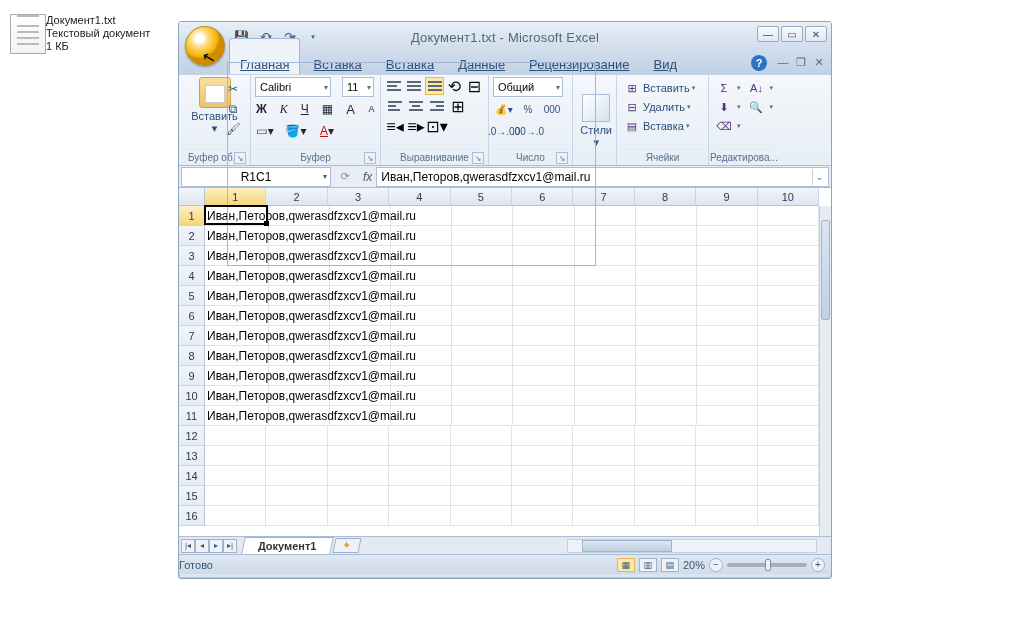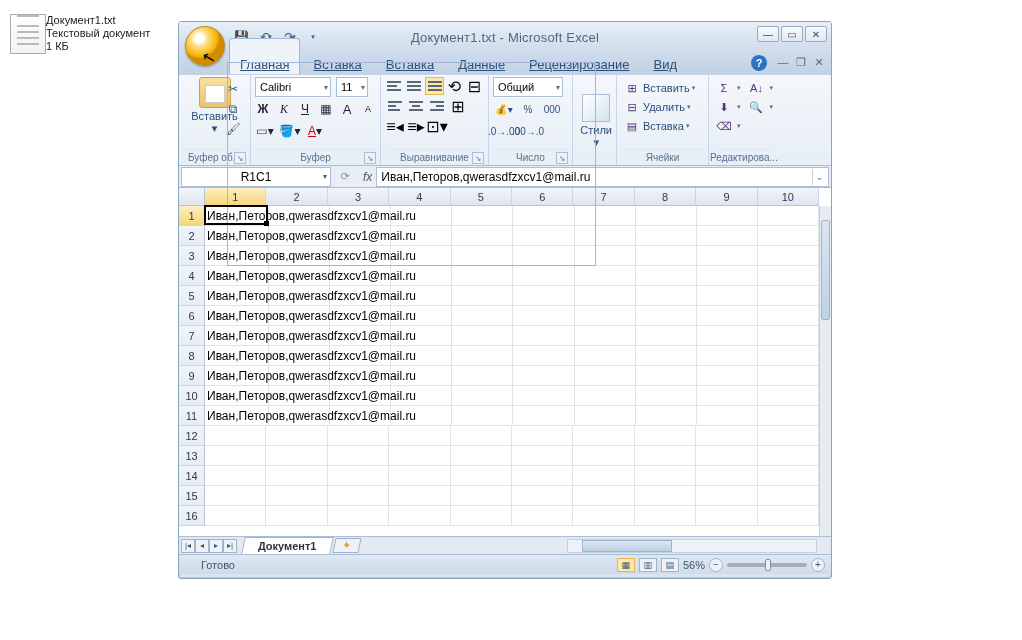--- a/index.html
+++ b/index.html
@@ -50,21 +50,21 @@
   
   .clipboard { width:72px;}
   .clipboard .paste-big { width:44px; height:58px; margin:0 auto; display:flex; flex-direction:column; align-items:center; justify-content:flex-end; font-size:11px; color:#2b4f7a;}
   .clipboard .paste-big .ico { width:32px; height:34px; background:linear-gradient(#f8e0a0,#e9c46a); border:1px solid #c8a24e; border-radius:3px; position:relative; margin-bottom:2px;}
   .clipboard .paste-big .ico::after{content:""; position:absolute; left:5px; top:7px; right:5px; bottom:4px; background:#fff; border:1px solid #ccc;}
   .clipboard .side { position:absolute; right:4px; top:4px; display:flex; flex-direction:column; gap:4px;}
   .clipboard .side .mini{ width:18px; height:16px; display:flex; align-items:center; justify-content:center; font-size:12px; color:#2b4f7a;}
 
   
   .font-grp { width:130px;}
-  .font-grp .row { display:flex; gap:5px; margin-bottom:2px; align-items:center;}
+  .font-grp .row { display:flex; gap:11px; margin-bottom:2px; align-items:center;}
   .combo { height:20px; border:1px solid #a9bdd6; background:#fff; font-size:11px; display:flex; align-items:center; padding:0 4px; position:relative;}
   .combo .dd { position:absolute; right:2px; font-size:8px; color:#56708f;}
   .font-name { width:76px;}
   .font-size { width:32px;}
   .mini-btn { width:20px; height:20px; border:1px solid transparent; display:flex; align-items:center; justify-content:center; font-size:12px; color:#223;}
   .mini-btn.bold{ font-weight:bold;}
   .mini-btn.italic{ font-style:italic; font-family:"Times New Roman",serif;}
   .mini-btn.underline{ text-decoration:underline;}
 
   
@@ -132,21 +132,21 @@
   .tab-nav { display:flex; gap:0; margin-left:2px;}
   .tab-nav button{ width:14px; height:14px; border:1px solid #9fb3cb; background:#eef2f8; font-size:8px; color:#456; padding:0;}
   .stab { margin-left:6px; padding:0 14px; font-size:11px; background:#fff; border:1px solid #9fb3cb; border-bottom:none; height:17px; line-height:16px; border-radius:0 0 0 0; font-weight:bold; color:#333; transform:skewX(-12deg);}
   .stab span{ display:inline-block; transform:skewX(12deg);}
   .stab-new { width:26px; height:15px; margin-left:2px; background:#eef2f8; border:1px solid #9fb3cb; transform:skewX(-12deg); display:flex; align-items:center; justify-content:center; font-size:11px; color:#d4a537;}
   .stab-new span{ transform:skewX(12deg);}
   .hscroll { position:absolute; right:14px; top:2px; width:250px; height:14px; background:#eef2f8; border:1px solid #c6d0dc;}
   .hscroll .thumb{ position:absolute; left:14px; top:0; width:90px; height:12px; background:linear-gradient(#dbe5f1,#bfd1e4); border:1px solid #9fb3cb;}
 
   
-  .statusbar { height:20px; background:linear-gradient(#dfe8f2,#cfdbe9); border-top:1px solid #a9bdd6; display:flex; align-items:center; font-size:11px; color:#3a566f; padding:0 22px; position:relative;}
+  .statusbar { height:20px; background:linear-gradient(#dfe8f2,#cfdbe9); border-top:1px solid #a9bdd6; display:flex; align-items:center; font-size:11px; color:#3a566f; padding:0 0; position:relative;}
   .statusbar .right { position:absolute; right:6px; display:flex; align-items:center; gap:4px;}
   .view-btn { width:18px; height:14px; border:1px solid #9fb3cb; background:#eef2f8; display:flex; align-items:center; justify-content:center; font-size:9px;}
   .view-btn.active{ background:#fde8a6; border-color:#e6b74e;}
   .zoom-slider { width:80px; height:4px; background:#aab; position:relative; border-radius:2px;}
   .zoom-slider .th{ position:absolute; left:38px; top:-4px; width:6px; height:12px; background:#eef; border:1px solid #889; border-radius:2px;}
   .zoom-btn { width:14px; height:14px; border:1px solid #9fb3cb; border-radius:7px; background:#eef2f8; font-size:10px; line-height:12px; text-align:center;}
 </style>
 </head>
 <body>
 
@@ -686,21 +686,21 @@
         <div class="thumb"></div>
       </div>
   </div>
 
   <div class="statusbar">
     <span>Готово</span>
     <div class="right">
       <div class="view-btn active">▦</div>
       <div class="view-btn">▥</div>
       <div class="view-btn">▤</div>
-      <span>56%</span>
+      <span>20%</span>
       <div class="zoom-btn">−</div>
       <div class="zoom-slider">
           <div class="th"></div>
         </div>
       <div class="zoom-btn">+</div>
     </div>
   </div>
 
 </div>
 

